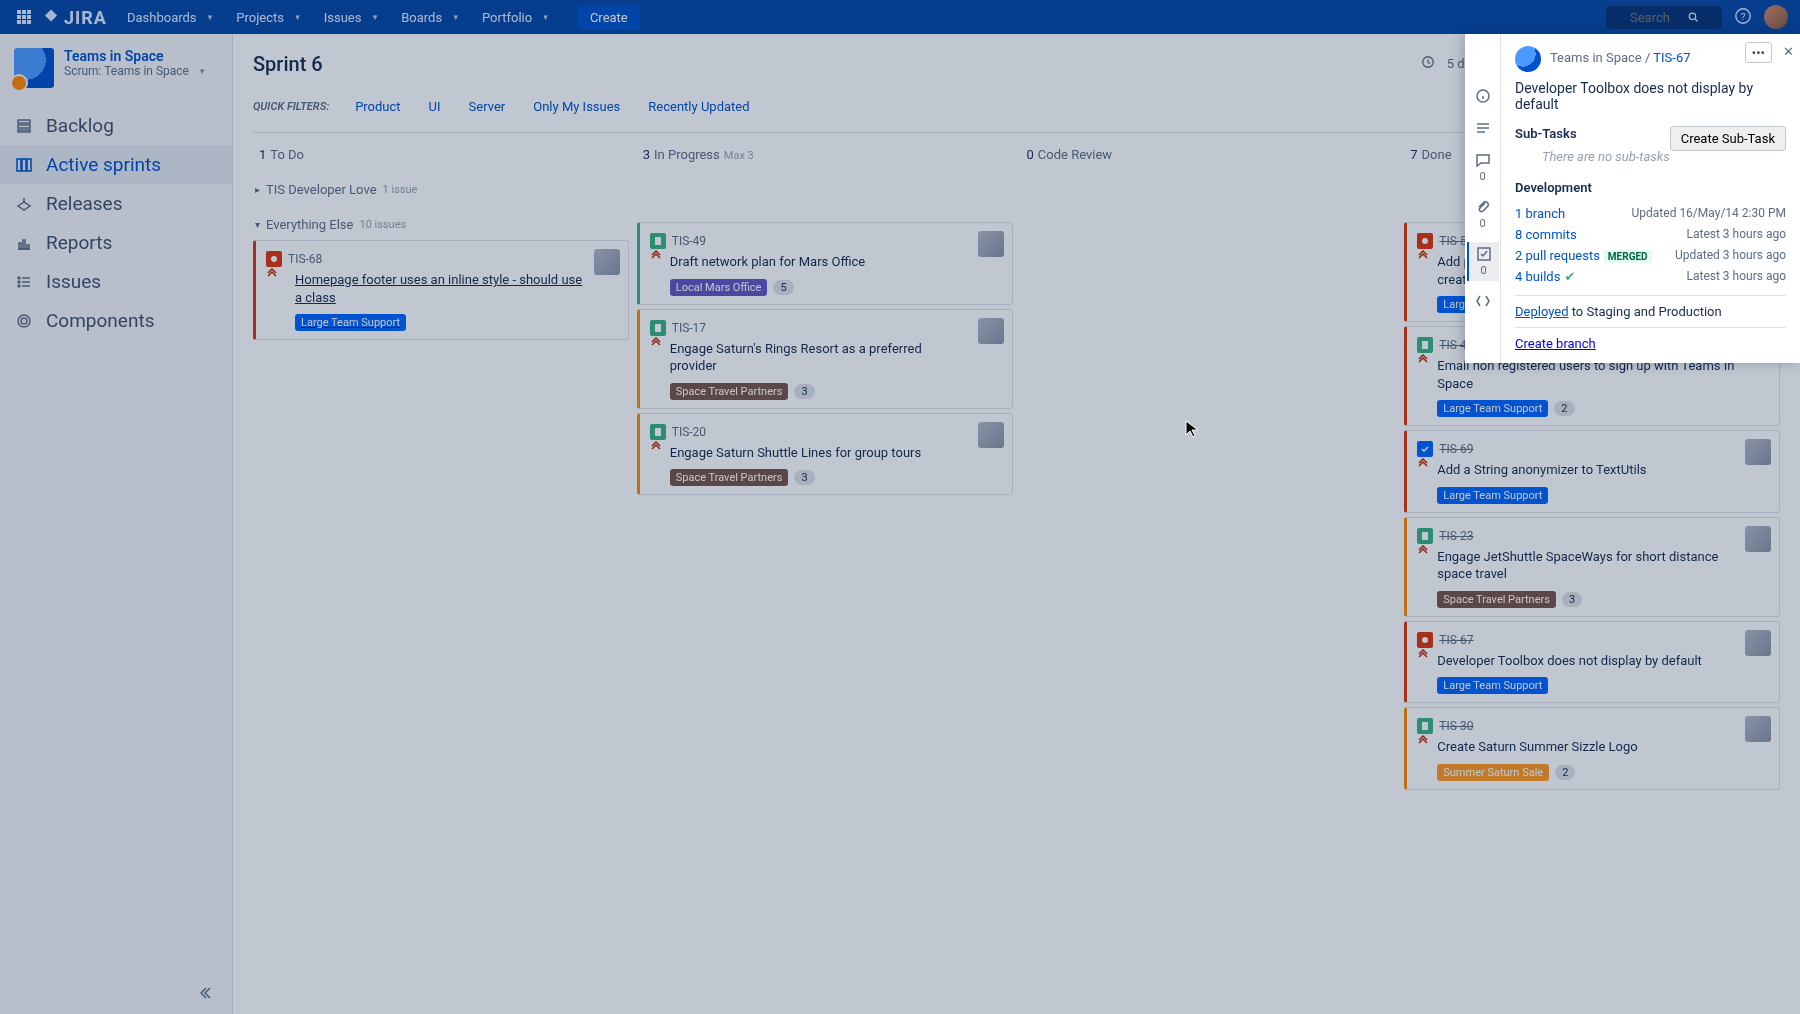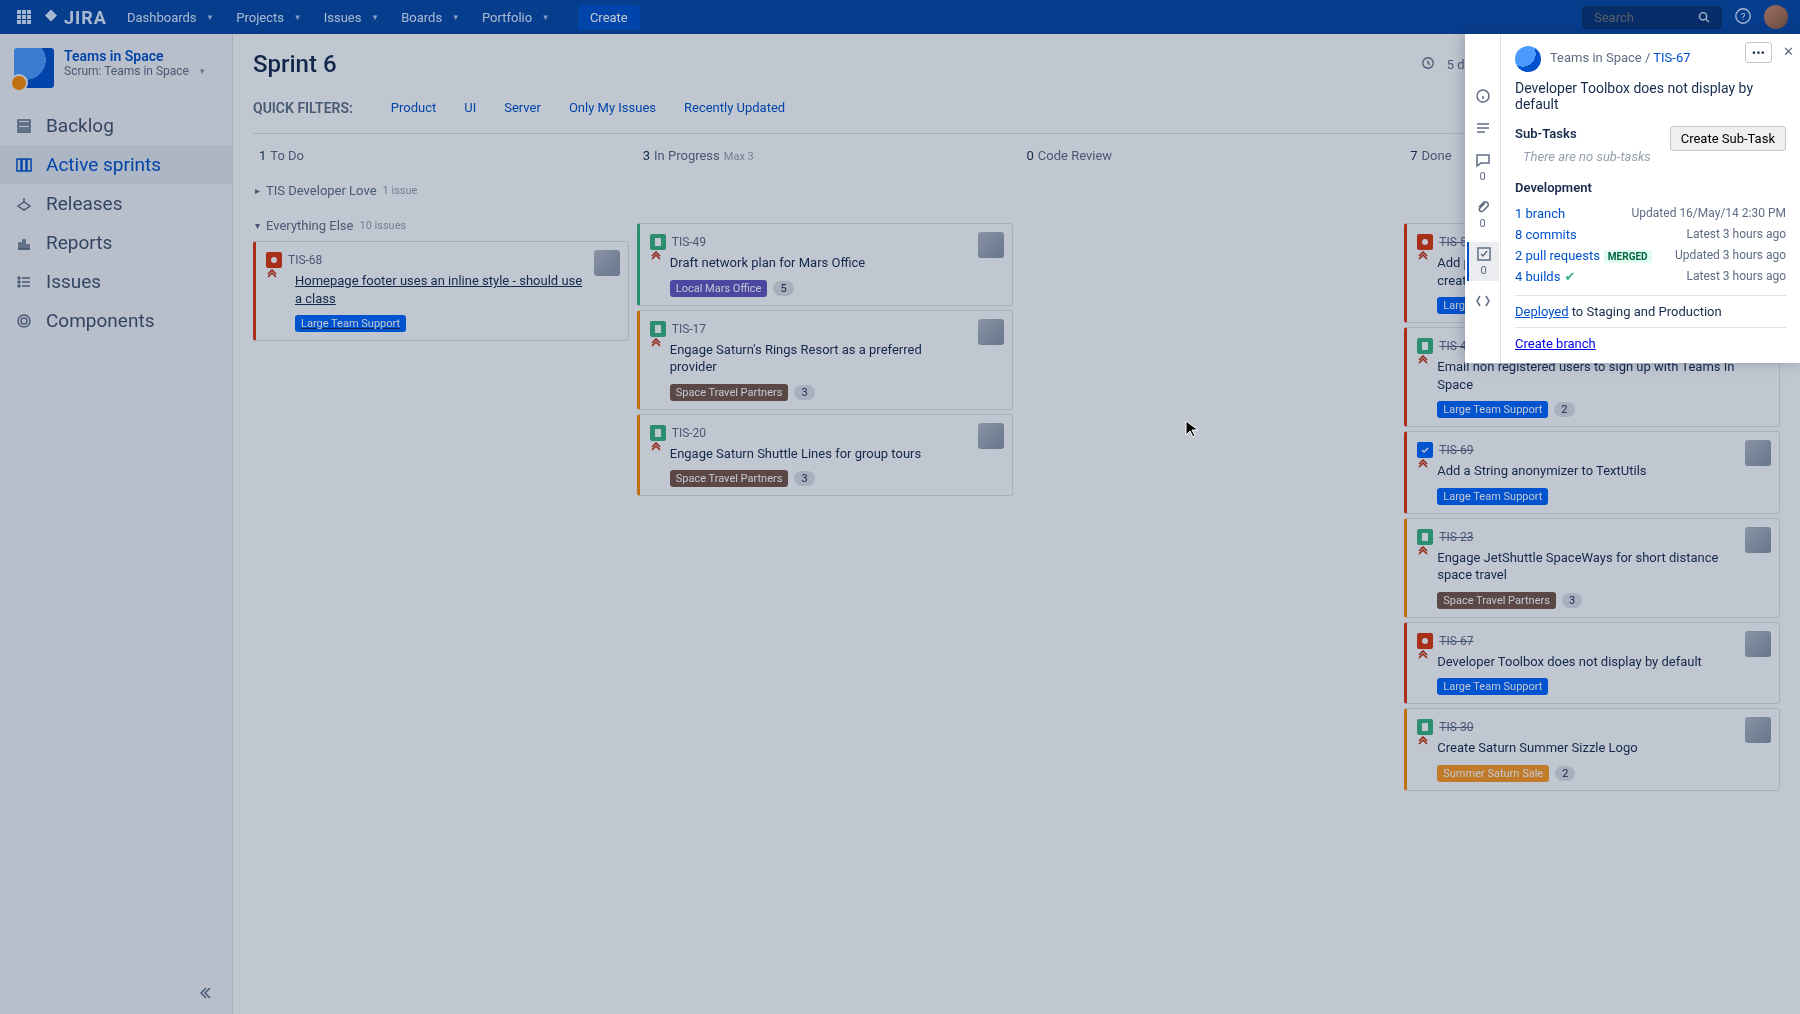--- a/index.html
+++ b/index.html
@@ -6,21 +6,21 @@
 body { background: #f4f5f7; font-size: 14px; color: #172b4d; position: relative; }
 
 
 .topnav { height: 34px; background: #0747a6; display: flex; align-items: center; padding: 0 12px; color: #deebff; }
 .topnav .menu-icon { width: 24px; height: 24px; display:flex;align-items:center;justify-content:center;cursor:pointer; }
 .topnav .logo { font-weight: 700; font-size: 18px; letter-spacing: 1px; margin: 0 10px 0 6px; display:flex;align-items:center;gap:4px;}
 .topnav .nav-links { display: flex; gap: 4px; }
 .topnav .nav-link { padding: 6px 10px; font-size: 13px; cursor: pointer; display:flex;align-items:center;gap:4px;color:#deebff;}
 .topnav .create-btn { background: #0052cc; color: #fff; padding: 5px 12px; border-radius: 3px; margin-left: 20px; cursor:pointer; font-size:13px;}
 .topnav .spacer { flex: 1; }
-.topnav .search { background: rgba(9,30,66,.48); border-radius:3px; padding: 4px 12px; display:flex; align-items:center; gap:8px; width: 140px;}
+.topnav .search { background: rgba(9,30,66,.48); border-radius:3px; padding: 4px 24px; display:flex; align-items:center; gap:8px; width: 116px;}
 .topnav .search input { background: transparent; border: none; color: #deebff; font-size: 13px; outline:none; width:100%; }
 .topnav .help-icon, .topnav .avatar { margin-left: 12px; cursor:pointer; }
 .topnav .avatar { width:24px;height:24px;border-radius:50%; background: linear-gradient(135deg,#d08a6e,#8a5a3e);}
 
 
 .layout { display:flex; height: calc(100vh - 34px); position:relative;}
 .sidebar { width: 233px; background:#f4f5f7; border-right:1px solid #dfe1e6; padding: 14px 0; position:relative;}
 .sidebar .project { display:flex; gap:10px; padding: 0 14px 14px; align-items:flex-start;}
 .sidebar .proj-avatar { width:40px;height:40px;border-radius:3px; background: radial-gradient(circle at 30% 30%, #4c9aff 0 50%, #0052cc 50%); position:relative;}
 .sidebar .proj-avatar::after { content:''; position:absolute; width:14px;height:14px;border-radius:50%;background:#ff8b00;border:2px solid #f4f5f7; bottom:-4px;left:-4px;}
@@ -29,27 +29,27 @@
 .sidebar nav { margin-top: 4px;}
 .sidebar .side-item { display:flex; align-items:center; gap:12px; padding: 8px 14px; font-size:19px; color:#42526e; cursor:pointer;}
 .sidebar .side-item.active { background:#e4e9f1; color:#0052cc;}
 .sidebar .side-item .icon { width:20px; display:flex;justify-content:center;}
 .sidebar .collapse { position:absolute; bottom:10px; right:16px; color:#5e6c84; cursor:pointer;}
 
 
 .main { flex:1; display:flex; flex-direction:column; background:#fff;}
 .main-header { padding: 16px 20px 0; }
 .title-row { display:flex; align-items:center; }
-.title-row h1 { font-size: 24px; font-weight:500; flex:1;}
+.title-row h1 { font-size: 20px; font-weight:500; flex:1;}
 .title-row .meta { display:flex; align-items:center; gap:12px; color:#5e6c84; font-size:13px;}
 .title-row .board-btn { border:1px solid #c1c7d0; padding:5px 10px; border-radius:3px; display:flex;align-items:center;gap:6px;cursor:pointer;color:#344563;}
 .title-row .star-btn { border:1px solid #c1c7d0; padding:5px 8px; border-radius:3px; cursor:pointer;color:#5e6c84;}
 
 .filters-row { display:flex; align-items:center; gap:8px; padding: 18px 0 14px; font-size:13px;}
-.filters-row .label { text-transform:uppercase; font-size:14px; color:#5e6c84; font-weight:600; margin-right:20px;}
+.filters-row .label { text-transform:uppercase; font-size:11px; color:#5e6c84; font-weight:600; margin-right:8px;font-style:italic;}
 .filters-row .filter { color:#0052cc; padding: 4px 10px; cursor:pointer;}
 
 
 .board { flex:1; overflow:auto; padding: 0 20px 20px;}
 .columns { display:flex; gap:8px; border-top:1px solid #dfe1e6; padding-top:0;}
 .col { flex:1; min-width:210px;}
 .col-head { padding: 14px 6px 10px; font-size:13px; color:#5e6c84;}
 .col-head .count { font-weight:400; color:#172b4d; margin-right:4px;}
 .col-head .max { font-size:11px; color:#97a0af; margin-left:4px;}
 
@@ -90,21 +90,21 @@
 .panel { position:absolute; top:34px; right:0; width:335px; max-height: 460px; background:#fff; box-shadow: -2px 0 12px rgba(9,30,66,.25); display:flex; z-index:50;}
 .panel .rail { width:36px; border-right:1px solid #dfe1e6; display:flex; flex-direction:column; align-items:center; padding-top:50px; gap:8px;}
 .panel .rail .ritem { width:32px; padding:4px 0; text-align:center; font-size:11px; color:#5e6c84; cursor:pointer; display:flex;flex-direction:column;align-items:center;gap:2px;}
 .panel .rail .ritem.active { background:#ebecf0; border-left:2px solid #0052cc;}
 .panel .pbody { flex:1; padding: 12px 14px; font-size:13px; position:relative;}
 .panel .breadcrumb { font-size:13px; color:#5e6c84;}
 .panel .breadcrumb a { color:#0052cc; text-decoration:none;}
 .panel .ptitle { font-size:14px; margin:8px 0 14px; color:#172b4d;}
 .panel .section-title { font-weight:600; font-size:13px; margin: 4px 0 8px;}
 .panel .subtask-btn { border:1px solid #c1c7d0; padding:4px 10px; border-radius:3px; font-size:13px; float:right; cursor:pointer;}
-.panel .empty { color:#97a0af; font-style:italic; font-size:13px; margin:6px 8px 16px;}
+.panel .empty { color:#97a0af; font-style:italic; font-size:13px; margin:6px 16px 16px;text-align:right;}
 .panel .dev-row { display:flex; justify-content:space-between; font-size:13px; padding:3px 0;}
 .panel .dev-row a { color:#0052cc; text-decoration:none;}
 .panel .merged { background:#e3fcef; color:#006644; font-size:10px; font-weight:700; padding:1px 4px; border-radius:2px; margin-left:4px;}
 .panel .checkmark { color:#36b37e; margin-left:4px;}
 .panel .dev-meta { color:#5e6c84; font-size:12px;}
 .panel .deploy { font-size:13px; padding:8px 0; border-top:1px solid #dfe1e6; border-bottom:1px solid #dfe1e6; margin:8px 0;}
 .panel .deploy a { color:#0052cc;}
 .panel .close-btn { position:absolute; top:10px; right:6px; cursor:pointer; color:#5e6c84;}
 .panel .more-btn { position:absolute; top:8px; right:28px; border:1px solid #c1c7d0; padding:2px 6px; border-radius:3px; cursor:pointer; color:#344563;}
 .panel .proj-ico { width:26px;height:26px;border-radius:50%;display:inline-block;vertical-align:middle; background: radial-gradient(circle at 30% 30%, #4c9aff 0 50%, #0052cc 50%); margin-right:6px;}

